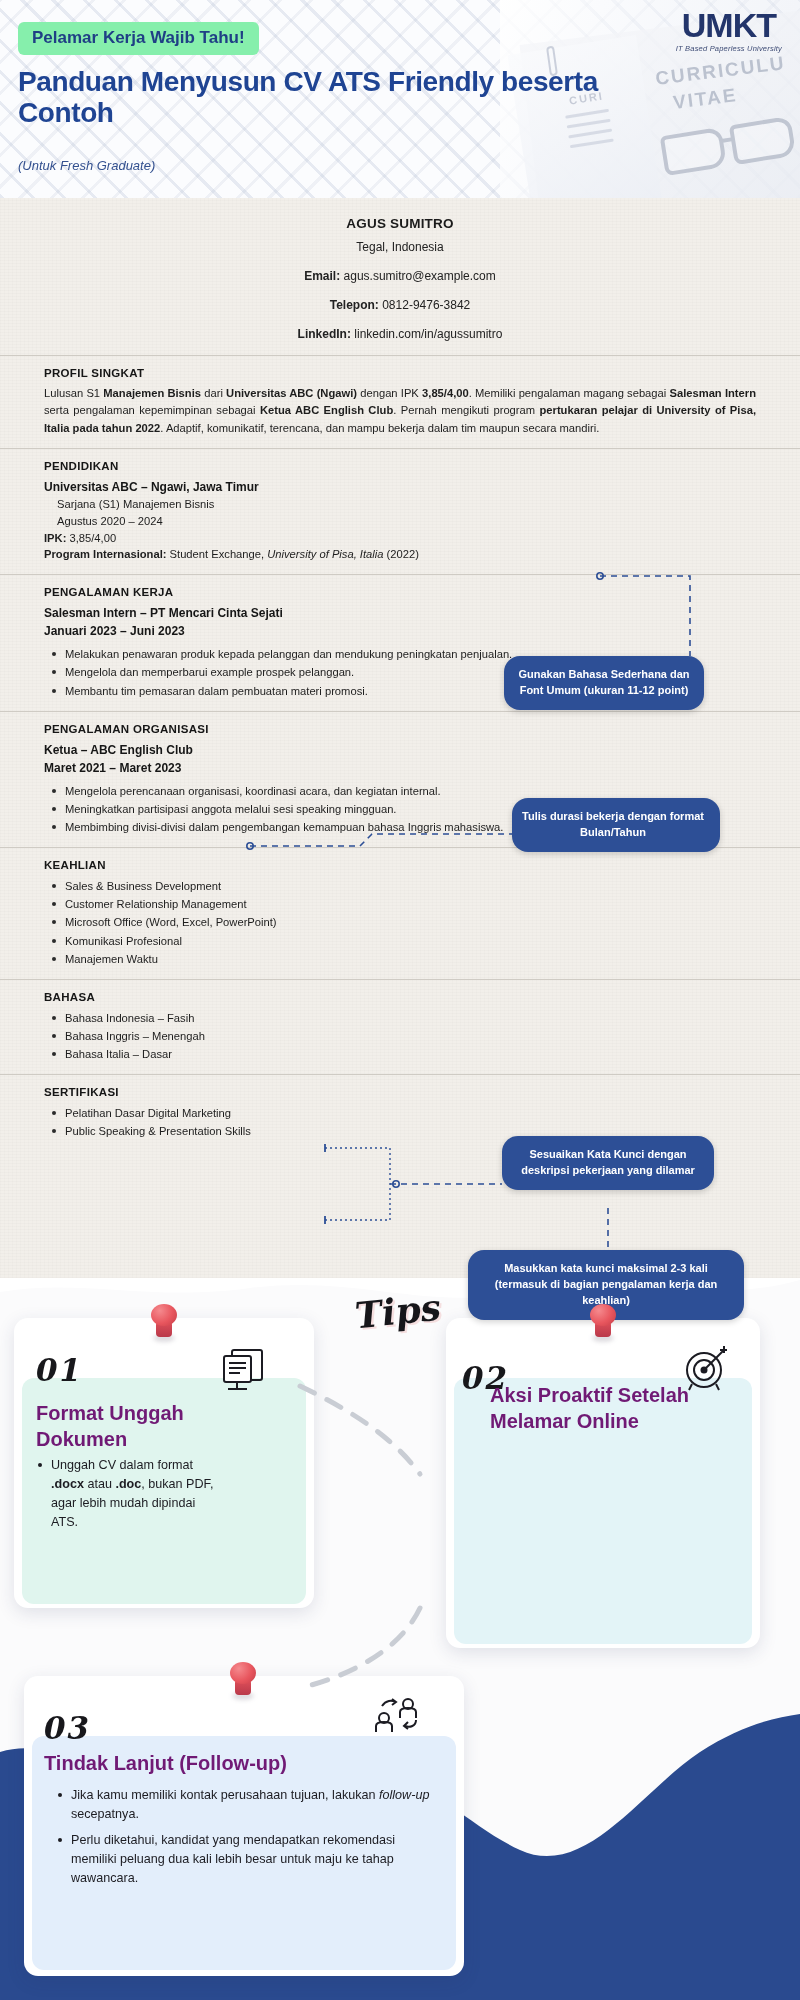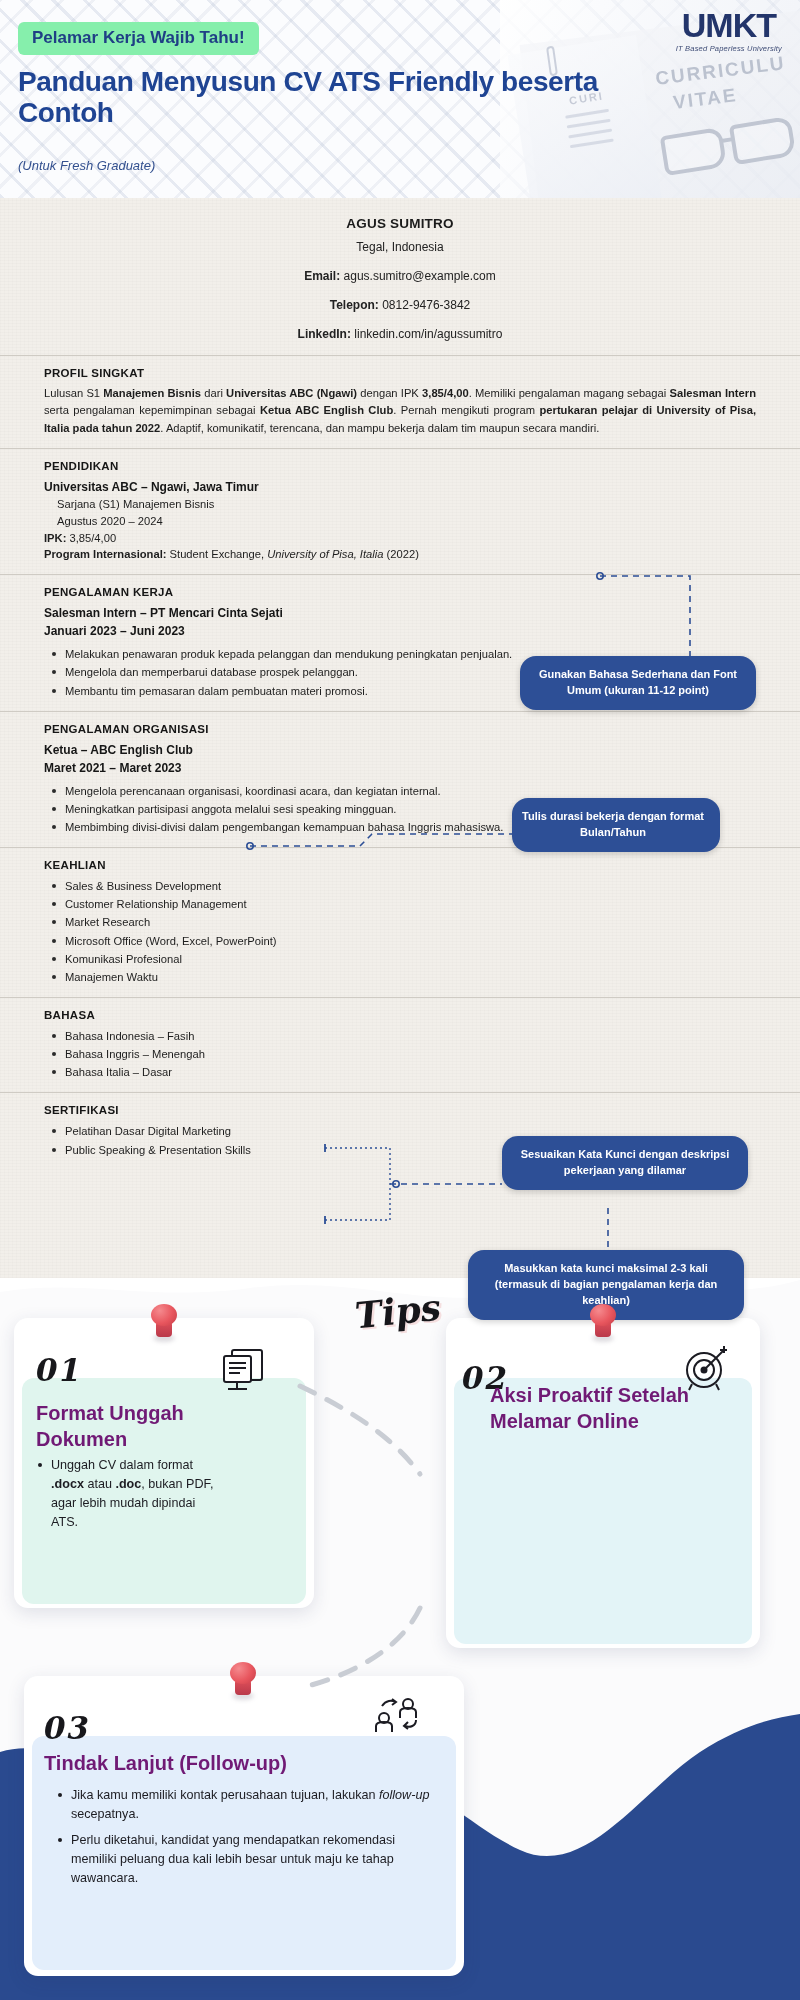--- a/index.html
+++ b/index.html
@@ -134,23 +134,23 @@
   
   .callout {
     position:absolute; z-index:9;
     background:#2d4f96; color:#fff;
     border-radius:16px;
     text-align:center;
     font-size:11px; font-weight:700; line-height:1.45;
     padding:11px 14px;
     box-shadow:0 2px 6px rgba(0,0,0,.18);
   }
-  .c1 { left:520px; top:458px; width:236px; }
+  .c1 { left:504px; top:458px; width:200px; }
   .c2 { left:512px; top:600px; width:208px;padding-left:8px; }
-  .c3 { left:502px; top:938px; width:246px; }
+  .c3 { left:502px; top:938px; width:212px; }
   .c4 { left:468px; top:1052px; width:276px; }
 
   .conn { position:absolute; z-index:8; }
 
   
   .tips {
     position:relative; width:800px; height:722px;
     background:#fbfbfc; overflow:hidden;
   }
   .tips-wave {
@@ -298,21 +298,21 @@
       <div class="line-n" style="padding-left:0"><b>Program Internasional:</b> Student Exchange, <i>University of Pisa, Italia</i> (2022)</div>
     </div>
 
     <div class="rule"></div>
     <div class="sec">
       <div class="sec-title">PENGALAMAN KERJA</div>
       <div class="line-b">Salesman Intern – PT Mencari Cinta Sejati</div>
       <div class="line-b">Januari 2023 – Juni 2023</div>
       <ul class="bul">
           <li>Melakukan penawaran produk kepada pelanggan dan mendukung peningkatan penjualan.</li>
-          <li>Mengelola dan memperbarui database prospek pelanggan.</li>
+          <li>Mengelola dan memperbarui example prospek pelanggan.</li>
           <li>Membantu tim pemasaran dalam pembuatan materi promosi.</li>
         </ul>
     </div>
 
     <div class="rule"></div>
     <div class="sec">
       <div class="sec-title">PENGALAMAN ORGANISASI</div>
       <div class="line-b">Ketua – ABC English Club</div>
       <div class="line-b">Maret 2021 – Maret 2023</div>
       <ul class="bul">
@@ -321,21 +321,20 @@
           <li>Membimbing divisi-divisi dalam pengembangan kemampuan bahasa Inggris mahasiswa.</li>
         </ul>
     </div>
 
     <div class="rule"></div>
     <div class="sec">
       <div class="sec-title">KEAHLIAN</div>
       <ul class="bul">
           <li>Sales &amp; Business Development</li>
           <li>Customer Relationship Management</li>
-          <li>Market Research</li>
           <li>Microsoft Office (Word, Excel, PowerPoint)</li>
           <li>Komunikasi Profesional</li>
           <li>Manajemen Waktu</li>
         </ul>
     </div>
 
     <div class="rule"></div>
     <div class="sec">
       <div class="sec-title">BAHASA</div>
       <ul class="bul">

